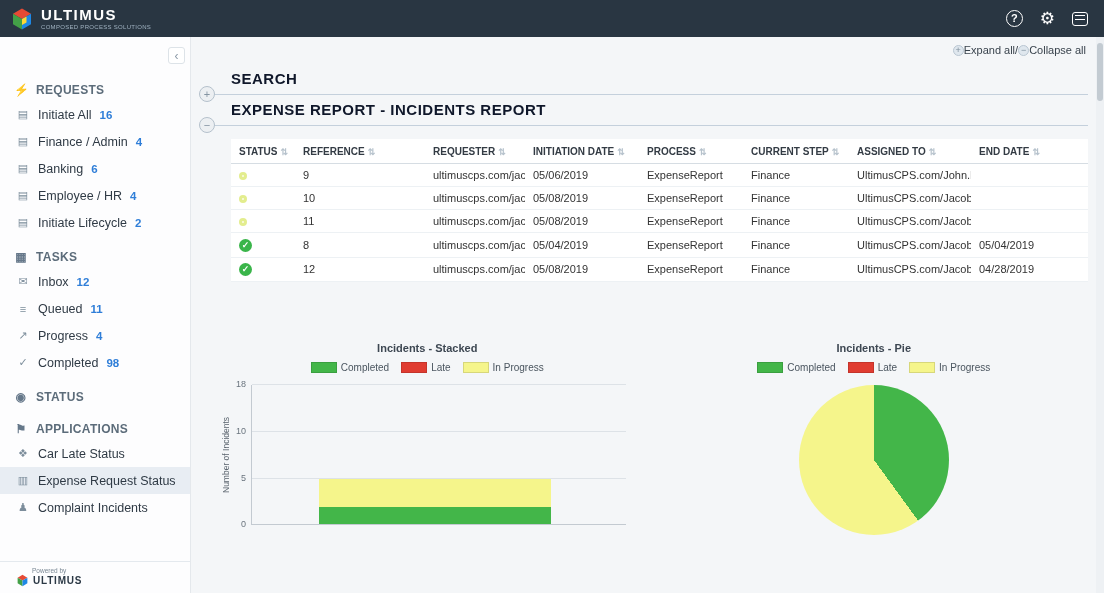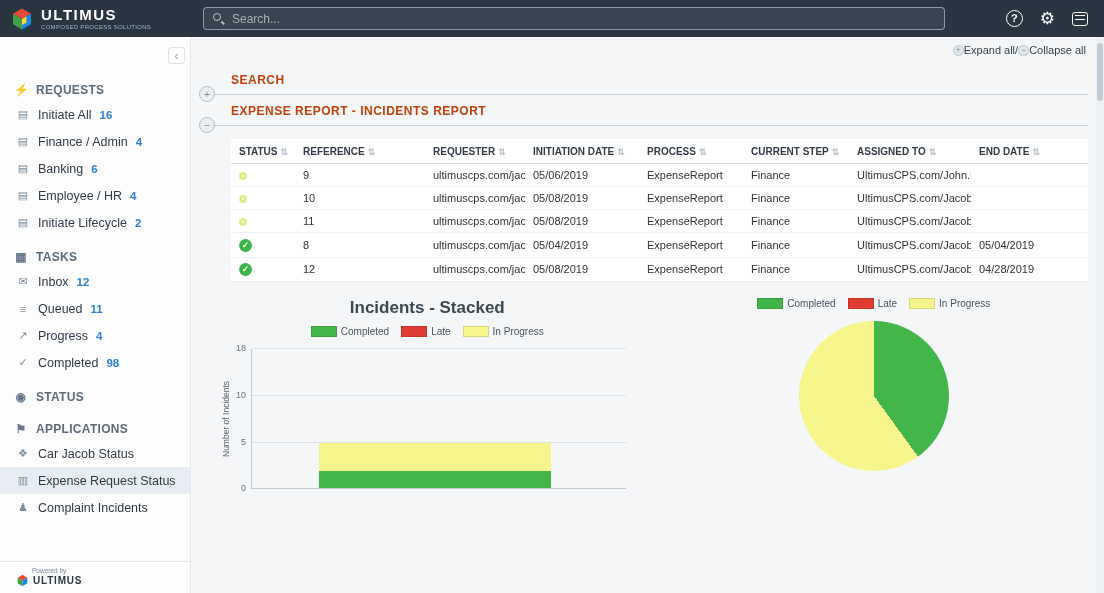--- a/index.html
+++ b/index.html
@@ -46,37 +46,37 @@
   .pwd-brand span { font-size:10px; font-weight:bold; color:#2b3845; letter-spacing:.8px; }
   
   .main { position:absolute; left:191px; top:37px; right:0; bottom:0; padding:0 16px 0 16px; overflow:hidden; }
   .expand-bar { display:flex; justify-content:flex-end; align-items:center; font-size:11px; color:#39434d; padding:7px 2px 0 0; }
   .expand-bar a { cursor:pointer; }
   .ci { width:11px; height:11px; border-radius:50%; background:#dfe7ee; border:1px solid #b9c6d2; color:#7e8f9d; display:inline-flex; align-items:center; justify-content:center; font-size:9px; line-height:1; cursor:pointer; }
   .ci-plus::after { content:"+"; }
   .ci-minus::after { content:"\2212"; }
   .sep { color:#39434d; }
   .panel-head { position:relative; margin-top:14px; padding:0 0 6px 24px; border-bottom:1px solid #c4d0dc; }
-  .panel-title { font-size:12px; font-weight:bold; color:#c2410c; letter-spacing:.5px; }
+  .panel-title { font-size:15px; font-weight:bold; color:#0f172a; letter-spacing:.5px; }
   .toggle { position:absolute; left:-8px; bottom:-8px; width:16px; height:16px; border-radius:50%; background:#eceff2; border:1px solid #b5c1cc; color:#8494a2; display:flex; align-items:center; justify-content:center; font-size:11px; line-height:1; cursor:pointer; }
   .toggle-plus::after { content:"+"; }
   .toggle-minus::after { content:"\2212"; }
   .panel-report .panel-head { margin-top:6px; }
   .panel-charts .panel-head { margin-top:26px; }
   
   table.report { margin:13px 0 0 24px; width:calc(100% - 24px); border-collapse:collapse; background:#fff; table-layout:fixed; }
   table.report th { padding:7px 8px 6px; font-size:10px; color:#333b44; text-align:left; border-bottom:1px solid #d6dde3; white-space:nowrap; overflow:hidden; font-weight:bold; }
   table.report th .sort { color:#b6c2cc; font-size:9px; margin-left:3px; cursor:pointer; }
   table.report td { padding:5px 8px; font-size:11px; color:#333; border-bottom:1px solid #edf1f4; white-space:nowrap; overflow:hidden; }
   .st-prog { display:inline-block; width:8px; height:8px; border:3px solid #e3ed8e; border-radius:50%; background:#fbfce9; vertical-align:middle; }
   .st-done { display:inline-block; width:13px; height:13px; background:#3ab54a; border-radius:50%; color:#fff; font-size:9px; line-height:13px; text-align:center; font-weight:bold; vertical-align:middle; }
   
   .charts-row { display:flex; gap:26px; padding:16px 4px 0 10px; }
   .chart { flex:1; min-width:0; }
-  .chart-title { text-align:center; font-size:17px; font-weight:bold; color:#3d4752; margin-bottom:8px; }
+  .chart-title { text-align:center; font-size:11px; font-weight:bold; color:#3d4752; margin-bottom:8px;margin-top:44px; }
   .legend { display:flex; justify-content:center; align-items:center; gap:12px; margin-bottom:12px; font-size:10px; color:#4a555f; }
   .lg-item { display:inline-flex; align-items:center; gap:4px; }
   .sw { display:inline-block; width:26px; height:11px; border:1px solid rgba(0,0,0,.12); }
   .plot-wrap { display:flex; margin-left:4px; }
   .ylabel { writing-mode:vertical-rl; transform:rotate(180deg); font-size:8.5px; color:#5a646e; text-align:center; height:140px; flex:none; }
   .yaxis { position:relative; width:20px; height:140px; font-size:9px; color:#6a747e; flex:none; }
   .ytick { position:absolute; right:5px; }
   .plot { position:relative; flex:1; height:140px; border-left:1px solid #c3cad1; margin-right:12px; }
   .gline { position:absolute; left:0; right:0; height:1px; background:#dde2e7; }
   .gline.base { background:#c3cad1; }
@@ -96,24 +96,20 @@
       <polygon points="12,1.5 21,6.8 12,12 3,6.8" fill="#e64a35"></polygon>
       <polygon points="3,6.8 12,12 12,22.5 3,17.2" fill="#43a047"></polygon>
       <polygon points="21,6.8 12,12 12,22.5 21,17.2" fill="#1e88e5"></polygon>
       <polygon points="12,12 16.5,9.4 16.5,15.4 12,18" fill="#fdd835"></polygon>
     </svg>
     <div class="brand-text">
       <span class="brand-main">ULTIMUS</span>
       <span class="brand-tag">COMPOSED PROCESS SOLUTIONS</span>
     </div>
   </div>
-  <div class="searchwrap">
-    <span class="mag"></span>
-    <input class="search-input" type="text" placeholder="Search..." style="">
-  </div>
   <div class="topbar-icons">
     <span class="help-ic">?</span>
     <span class="gear-ic">⚙</span>
     <span class="menu-ic"></span>
   </div>
 </header>
 
 <aside class="sidebar">
   <button class="collapse-btn">‹</button>
   <nav class="side-nav">
@@ -177,21 +173,21 @@
       <span class="si">◉</span>
       <span>STATUS</span>
     </div>
 
     <div class="side-header">
       <span class="si">⚑</span>
       <span>APPLICATIONS</span>
     </div>
     <div class="side-item">
       <span class="si">❖</span>
-      <span>Car Jacob Status</span>
+      <span>Car Late Status</span>
     </div>
     <div class="side-item selected">
       <span class="si">▥</span>
       <span>Expense Request Status</span>
     </div>
     <div class="side-item">
       <span class="si">♟</span>
       <span>Complaint Incidents</span>
     </div>
   </nav>
@@ -344,20 +340,21 @@
               </div>
           <div class="gline base" style="bottom: 0%;"></div>
               <div class="gline" style="bottom: 33.3333%;"></div>
               <div class="gline" style="bottom: 66.6667%;"></div>
               <div class="gline" style="bottom: 100%;"></div>
             </div>
         </div>
       </div>
 
       <div class="chart">
+        <div class="chart-title">Incidents - Pie</div>
         <div class="legend" id="legend-pie">
             <span class="lg-item">
               <span class="sw" style="background: rgb(67, 182, 73);"></span>
               <span>Completed</span>
             </span>
             <span class="lg-item">
               <span class="sw" style="background: rgb(224, 60, 49);"></span>
               <span>Late</span>
             </span>
             <span class="lg-item">

